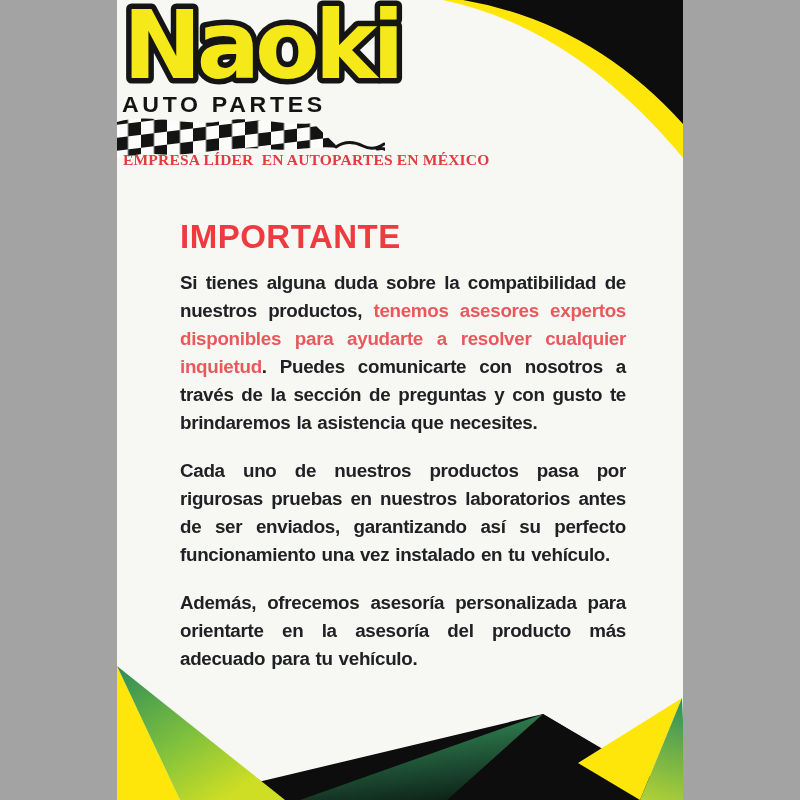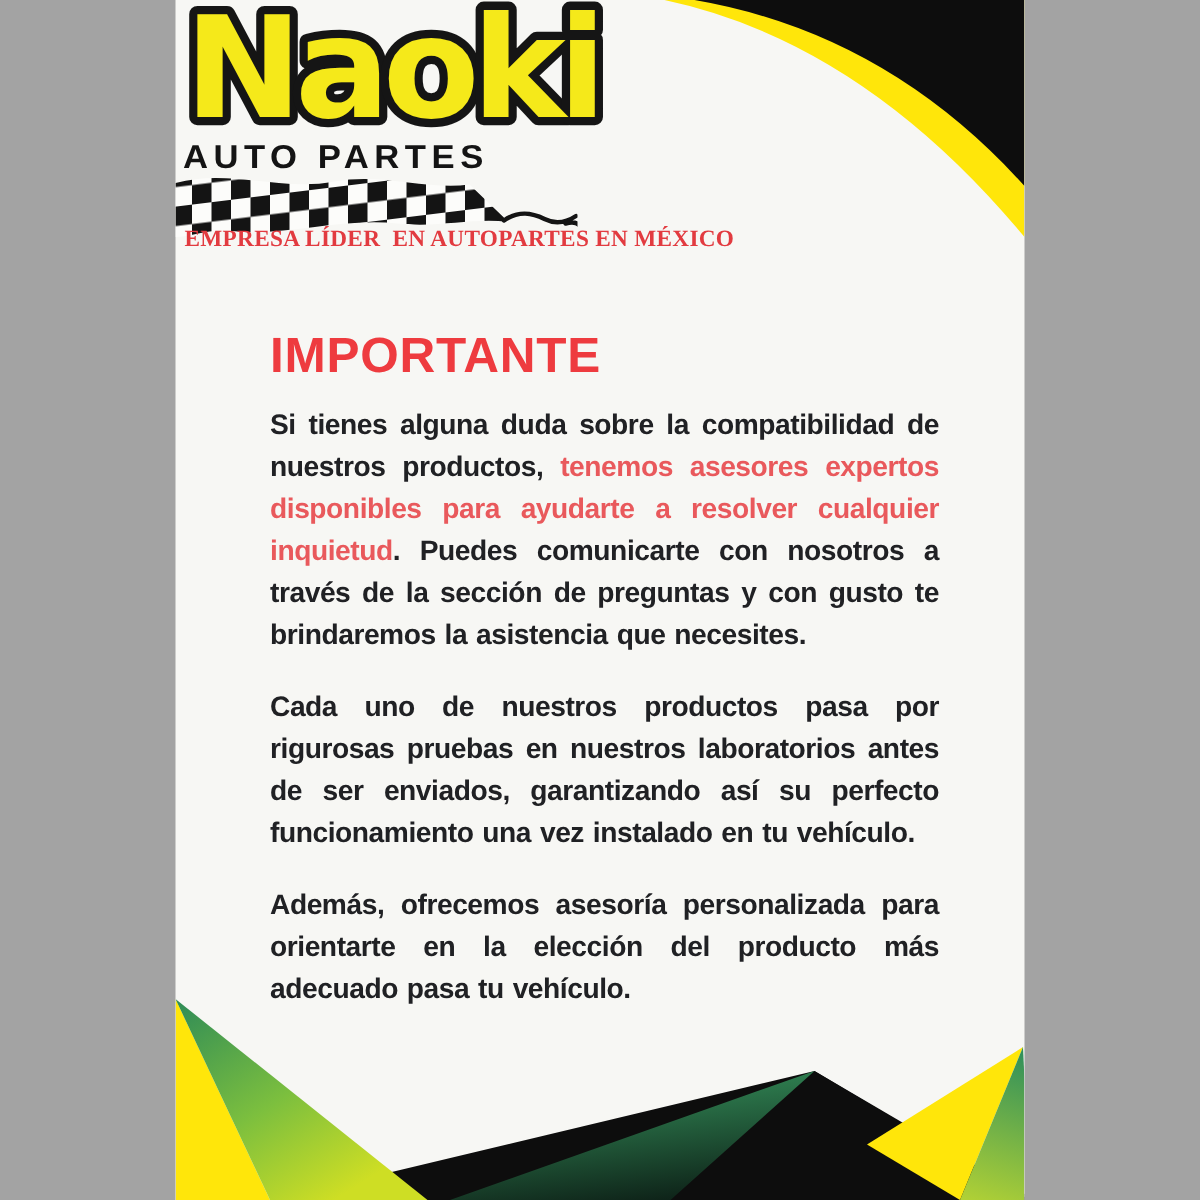--- a/index.html
+++ b/index.html
@@ -104,17 +104,17 @@
       </defs>
       <path d="M221,35 c10,-7 19,-5 27,-1 c8,4 15,2 21,-2 m-7,5 c4,-1 7,-1 9,1" fill="none" stroke="#141414" stroke-width="3" stroke-linecap="round"></path>
     </svg>
 
     <div class="tagline">EMPRESA LÍDER  EN AUTOPARTES EN MÉXICO</div>
 
     <div class="content">
       <h1>IMPORTANTE</h1>
       <p><span>Si tienes alguna duda sobre la compatibilidad de nuestros productos, </span><span class="hl">tenemos asesores expertos disponibles para ayudarte a resolver cualquier inquietud</span><span>. Puedes comunicarte con nosotros a través de la sección de preguntas y con gusto te brindaremos la asistencia que necesites.</span></p>
       <p>Cada uno de nuestros productos pasa por rigurosas pruebas en nuestros laboratorios antes de ser enviados, garantizando así su perfecto funcionamiento una vez instalado en tu vehículo.</p>
-      <p>Además, ofrecemos asesoría personalizada para orientarte en la elección del producto más adecuado pasa tu vehículo.</p>
+      <p>Además, ofrecemos asesoría personalizada para orientarte en la asesoría del producto más adecuado para tu vehículo.</p>
     </div>
 
   </div>
 </div>
 
 </body></html>

